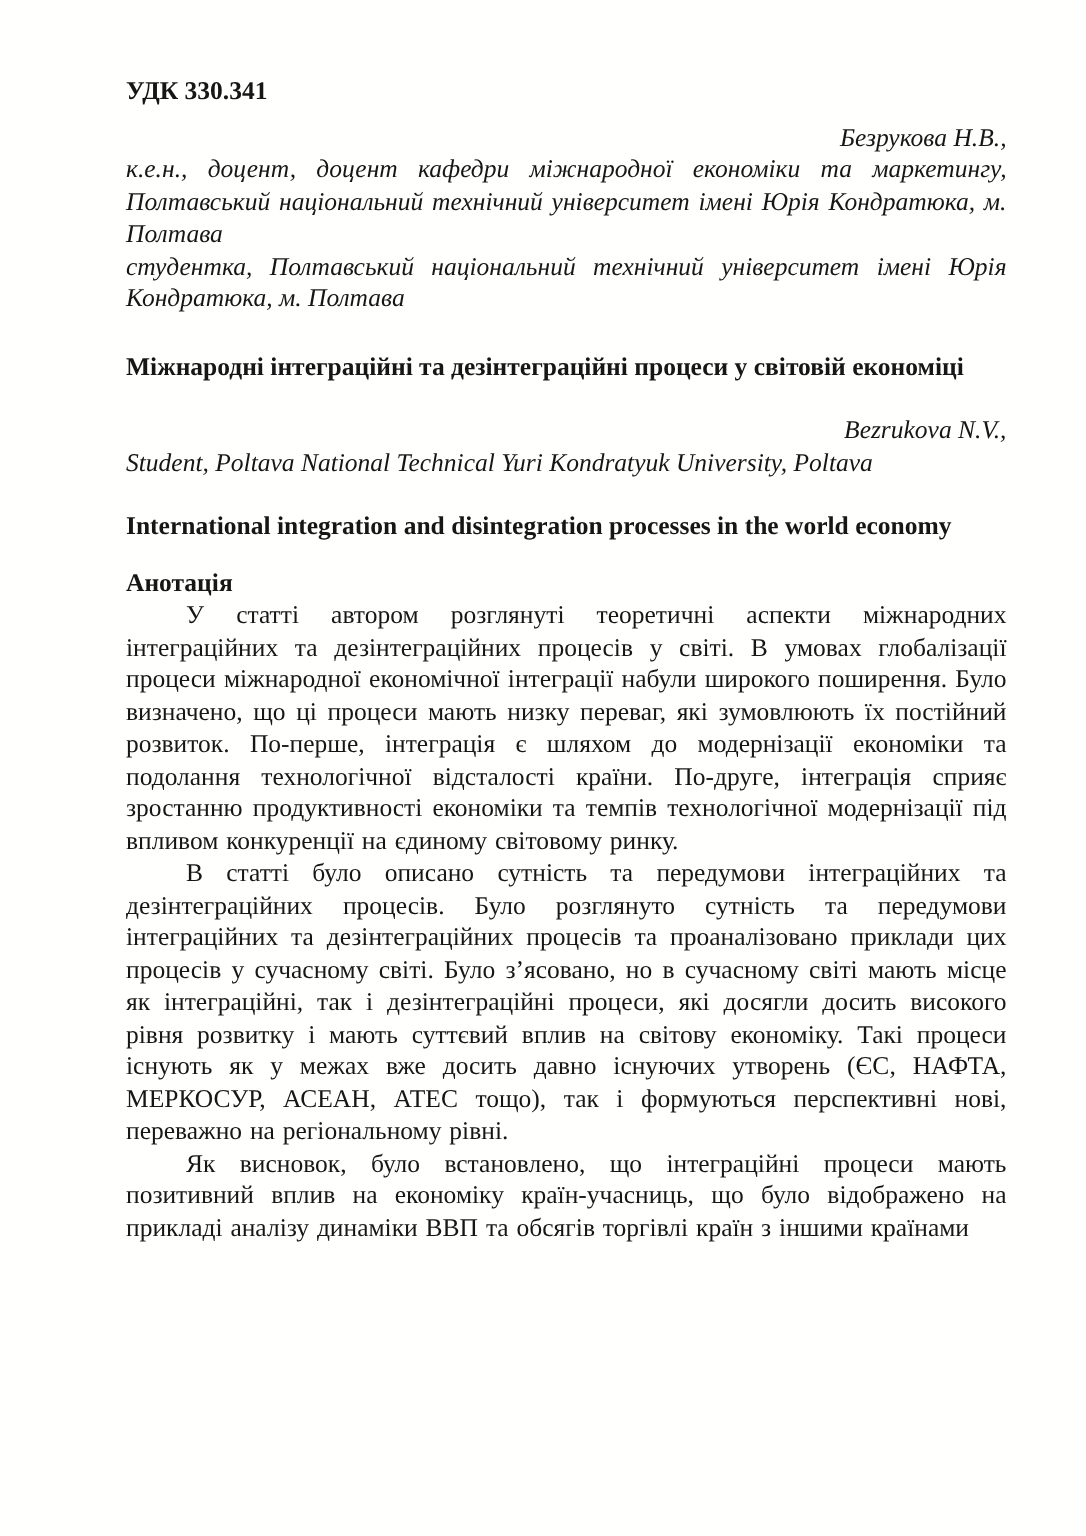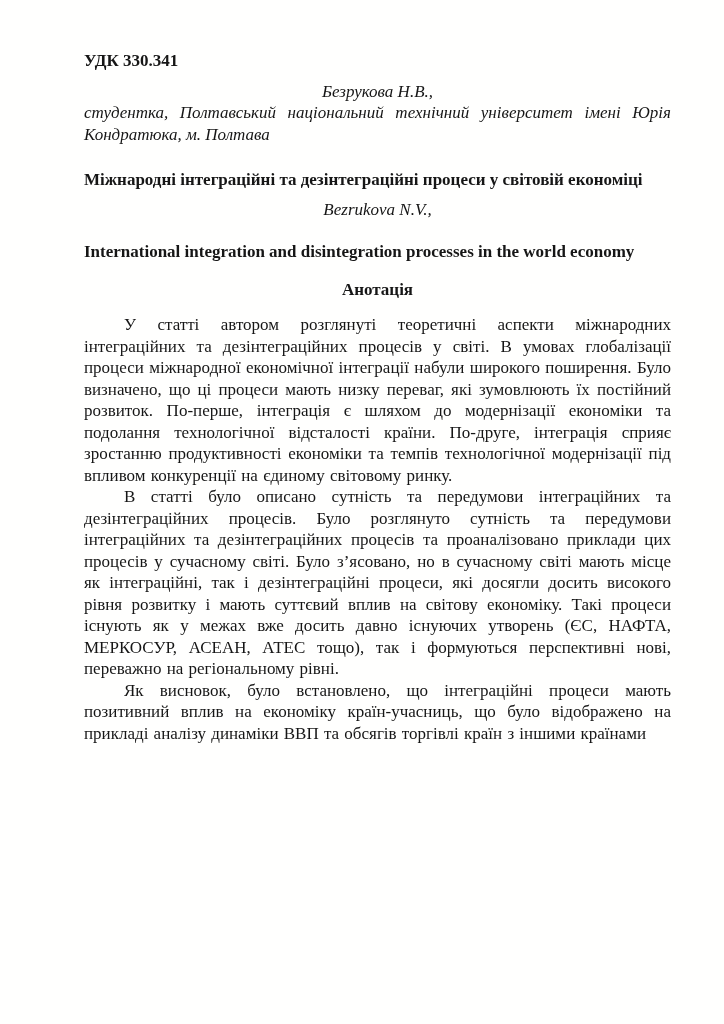--- a/index.html
+++ b/index.html
@@ -23,61 +23,62 @@
   .udc {
     font-weight: bold;
     margin: 0 0 9px 0;
   }
   .author-block {
     font-style: italic;
     text-align: justify;
     margin: 0;
   }
   .author-name {
-    text-align: center;
+    text-align: right;
   }
   .author-affiliation {
     text-align: justify;
   }
   .article-title {
     font-weight: bold;
     text-align: left;
     margin: 24px 0 0 0;
   }
   .article-title.ua { margin-top: 24px; }
   .article-title.en { margin-top: 21px; }
-  .author-block.en { margin-top: 8px; }
+  .author-block.en { margin-top: 21px; }
   .abstract-heading {
     font-weight: bold;
-    margin: 16px 0 14px 0;
-    text-align: center;
+    margin: 16px 0 0 0;
   }
   .abstract-paragraph {
     margin: 0;
     text-align: justify;
     text-indent: 40px;
     word-spacing: 1px;
   }
 </style>
 </head>
 <body>
 
 <div class="page">
 
   <p class="udc">УДК 330.341</p>
 
   <div class="author-block ua">
     <div class="author-name">Безрукова Н.В.,</div>
+    <div class="author-affiliation">к.е.н., доцент, доцент кафедри міжнародної економіки та маркетингу, Полтавський національний технічний університет імені Юрія Кондратюка, м. Полтава</div>
     <div class="author-affiliation">студентка, Полтавський національний технічний університет імені Юрія Кондратюка, м. Полтава</div>
   </div>
 
   <p class="article-title ua">Міжнародні інтеграційні та дезінтеграційні процеси у світовій економіці</p>
 
   <div class="author-block en">
     <div class="author-name">Bezrukova N.V.,</div>
+    <div class="author-affiliation">Student, Poltava National Technical Yuri Kondratyuk University, Poltava</div>
   </div>
 
   <p class="article-title en">International integration and disintegration processes in the world economy</p>
 
   <p class="abstract-heading">Анотація</p>
 
   <div>
     <p class="abstract-paragraph">У статті автором  розглянуті теоретичні аспекти міжнародних інтеграційних та дезінтеграційних процесів у світі. В умовах глобалізації процеси міжнародної економічної інтеграції набули широкого поширення. Було визначено, що ці процеси мають низку переваг, які зумовлюють їх постійний розвиток. По-перше, інтеграція є шляхом до модернізації економіки та подолання технологічної відсталості країни. По-друге, інтеграція сприяє зростанню продуктивності економіки та темпів технологічної модернізації під впливом конкуренції на єдиному світовому ринку.</p>
     <p class="abstract-paragraph">В статті було описано сутність та передумови інтеграційних та дезінтеграційних процесів. Було розглянуто сутність та передумови інтеграційних та дезінтеграційних процесів та проаналізовано приклади цих процесів у сучасному світі. Було з’ясовано, но в сучасному світі мають місце як інтеграційні, так і дезінтеграційні процеси, які досягли досить високого рівня розвитку і мають суттєвий вплив на світову економіку. Такі процеси існують як у межах вже досить давно існуючих утворень (ЄС, НАФТА, МЕРКОСУР, АСЕАН, АТЕС тощо), так і формуються перспективні нові, переважно на регіональному рівні.</p>
     <p class="abstract-paragraph">Як висновок, було встановлено, що інтеграційні процеси мають позитивний вплив на економіку країн-учасниць, що було відображено на прикладі аналізу динаміки ВВП та обсягів торгівлі країн з іншими країнами</p>

